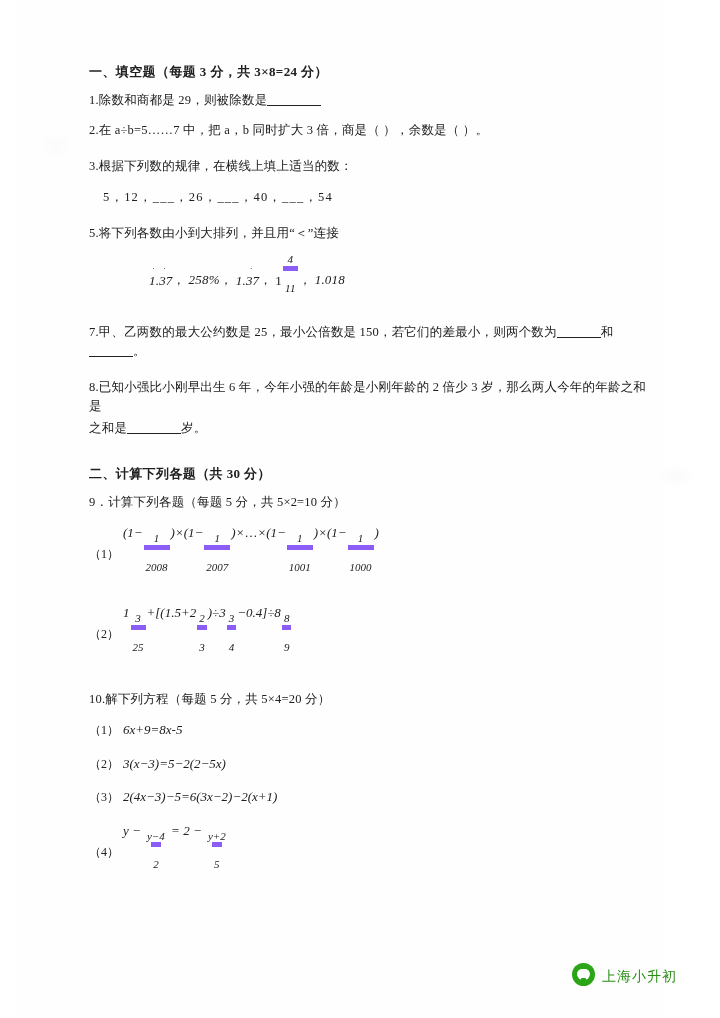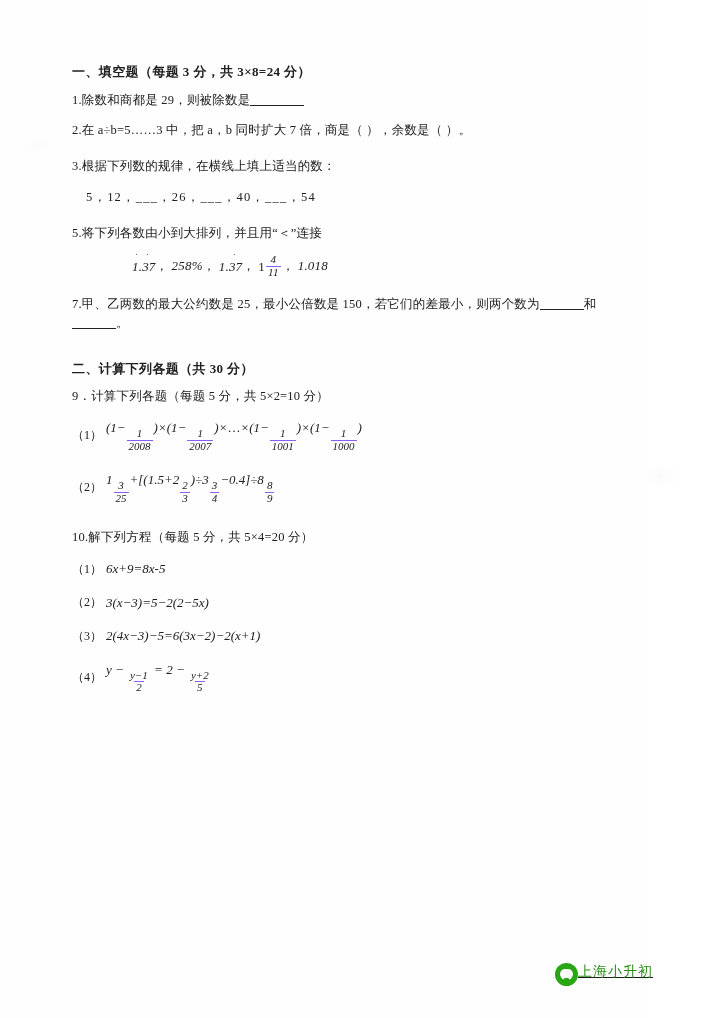--- a/index.html
+++ b/index.html
@@ -10,21 +10,21 @@
   body {
     width: 720px;
     height: 1018px;
     position: relative;
     font-family: "Liberation Serif", serif;
     color: #1d1d1d;
     overflow: hidden;
   }
   .page {
     position: absolute;
-    left: 0; top: 0;
+    left: 17px; top: 0;
     width: 648px;
     height: 1018px;
     background: #fefefe;
   }
   .sheet {
     position: absolute;
     left: 72px;
     top: 62px;
     width: 560px;
     font-size: 12.5px;
@@ -61,22 +61,22 @@
     display: inline-flex;
     flex-direction: column;
     align-items: center;
     vertical-align: -5px;
     font-size: 11px;
     line-height: 1.05;
     margin: 0 1px;
   }
   .frac .num { padding: 0 2px; }
   .frac .den {
-    padding: 0 2px;
-    border-top: 1px solid #8b5cf6;
+    padding: 12px 2px;
+    border-top: 5px solid #8b5cf6;
   }
   .mixed { display: inline-flex; align-items: center; }
   .math {
     font-family: "Liberation Serif", serif;
     font-style: italic;
     font-size: 13px;
   }
   .math .up { font-style: normal; }
   .dots-over { position: relative; display: inline-block; }
   .dots-over .dot {
@@ -109,22 +109,22 @@
     font-size: 12px;
   }
   .sec2 { margin-top: 26px; }
 
   
   .footer-logo {
     position: absolute;
     left: 555px;
     top: 963px;
     display: flex;
-    align-items: flex-start;
-    text-decoration: underline;
+    align-items: flex-end;
+    gap: 7px;
   }
   .logo-mark {
     width: 23px;
     height: 23px;
     border-radius: 50%;
     background: #2aa515;
     position: relative;
     flex: 0 0 auto;
   }
   .logo-mark:before {
@@ -166,21 +166,21 @@
   <div class="smudge" style="left:648px; top:470px; width:24px; height:12px;"></div>
 
   <div class="sheet">
 
     <div class="sec-title">一、填空题（每题 3 分，共 3×8=24 分）</div>
 
     <div class="q tight">
       <span>1.除数和商都是 29，则被除数是</span><span class="ul"></span>
     </div>
 
-    <div class="q">2.在 a÷b=5……3 中，把 a，b 同时扩大 7 倍，商是（ ），余数是（ ）。</div>
+    <div class="q">2.在 a÷b=5……7 中，把 a，b 同时扩大 3 倍，商是（ ），余数是（ ）。</div>
 
     <div class="q tight">3.根据下列数的规律，在横线上填上适当的数：</div>
     <div class="q seq">5，12，___，26，___，40，___，54</div>
 
 
     <div class="q tight">5.将下列各数由小到大排列，并且用“＜”连接</div>
     <div class="q" style="margin-left:60px;">
       <span class="math dots-over">
         <span class="dot" style="left:3px;">·</span><span class="dot" style="left:14px;">·</span>1.37
       </span>，
@@ -196,20 +196,24 @@
           </span>
       </span>，
       <span class="math up">1.018</span>
     </div>
 
 
     <div class="q">
       <span>7.甲、乙两数的最大公约数是 25，最小公倍数是 150，若它们的差最小，则两个数为</span><span class="ul md"></span><span>和</span><span class="ul md"></span>。
     </div>
 
+    <div class="q">
+      <span>8.已知小强比小刚早出生 6 年，今年小强的年龄是小刚年龄的 2 倍少 3 岁，那么两人今年的年龄之和是</span>
+      <div style="margin-top:4px;">之和是<span class="ul"></span><span>岁。</span></div>
+    </div>
 
     <div class="sec-title sec2">二、计算下列各题（共 30 分）</div>
 
     <div class="q tight">9．计算下列各题（每题 5 分，共 5×2=10 分）</div>
 
     <div class="calc-row" style="margin-top:10px;">
       <span class="calc-lbl">（1）</span>
       <span class="eq-body math">
         (1−<span class="frac">
             <span class="num">1</span>
@@ -260,21 +264,21 @@
 
     <div class="eq-row">
       <span class="eq-lbl">（3）</span>
       <span class="eq-body math">2(4x−3)−5=6(3x−2)−2(x+1)</span>
     </div>
 
     <div class="eq-row">
       <span class="eq-lbl">（4）</span>
       <span class="eq-body math">
         y − <span class="frac">
-            <span class="num">y−1</span>
+            <span class="num">y−4</span>
             <span class="den">2</span>
           </span> = 2 − <span class="frac">
             <span class="num">y+2</span>
             <span class="den">5</span>
           </span>
       </span>
     </div>
 
   </div>
 

